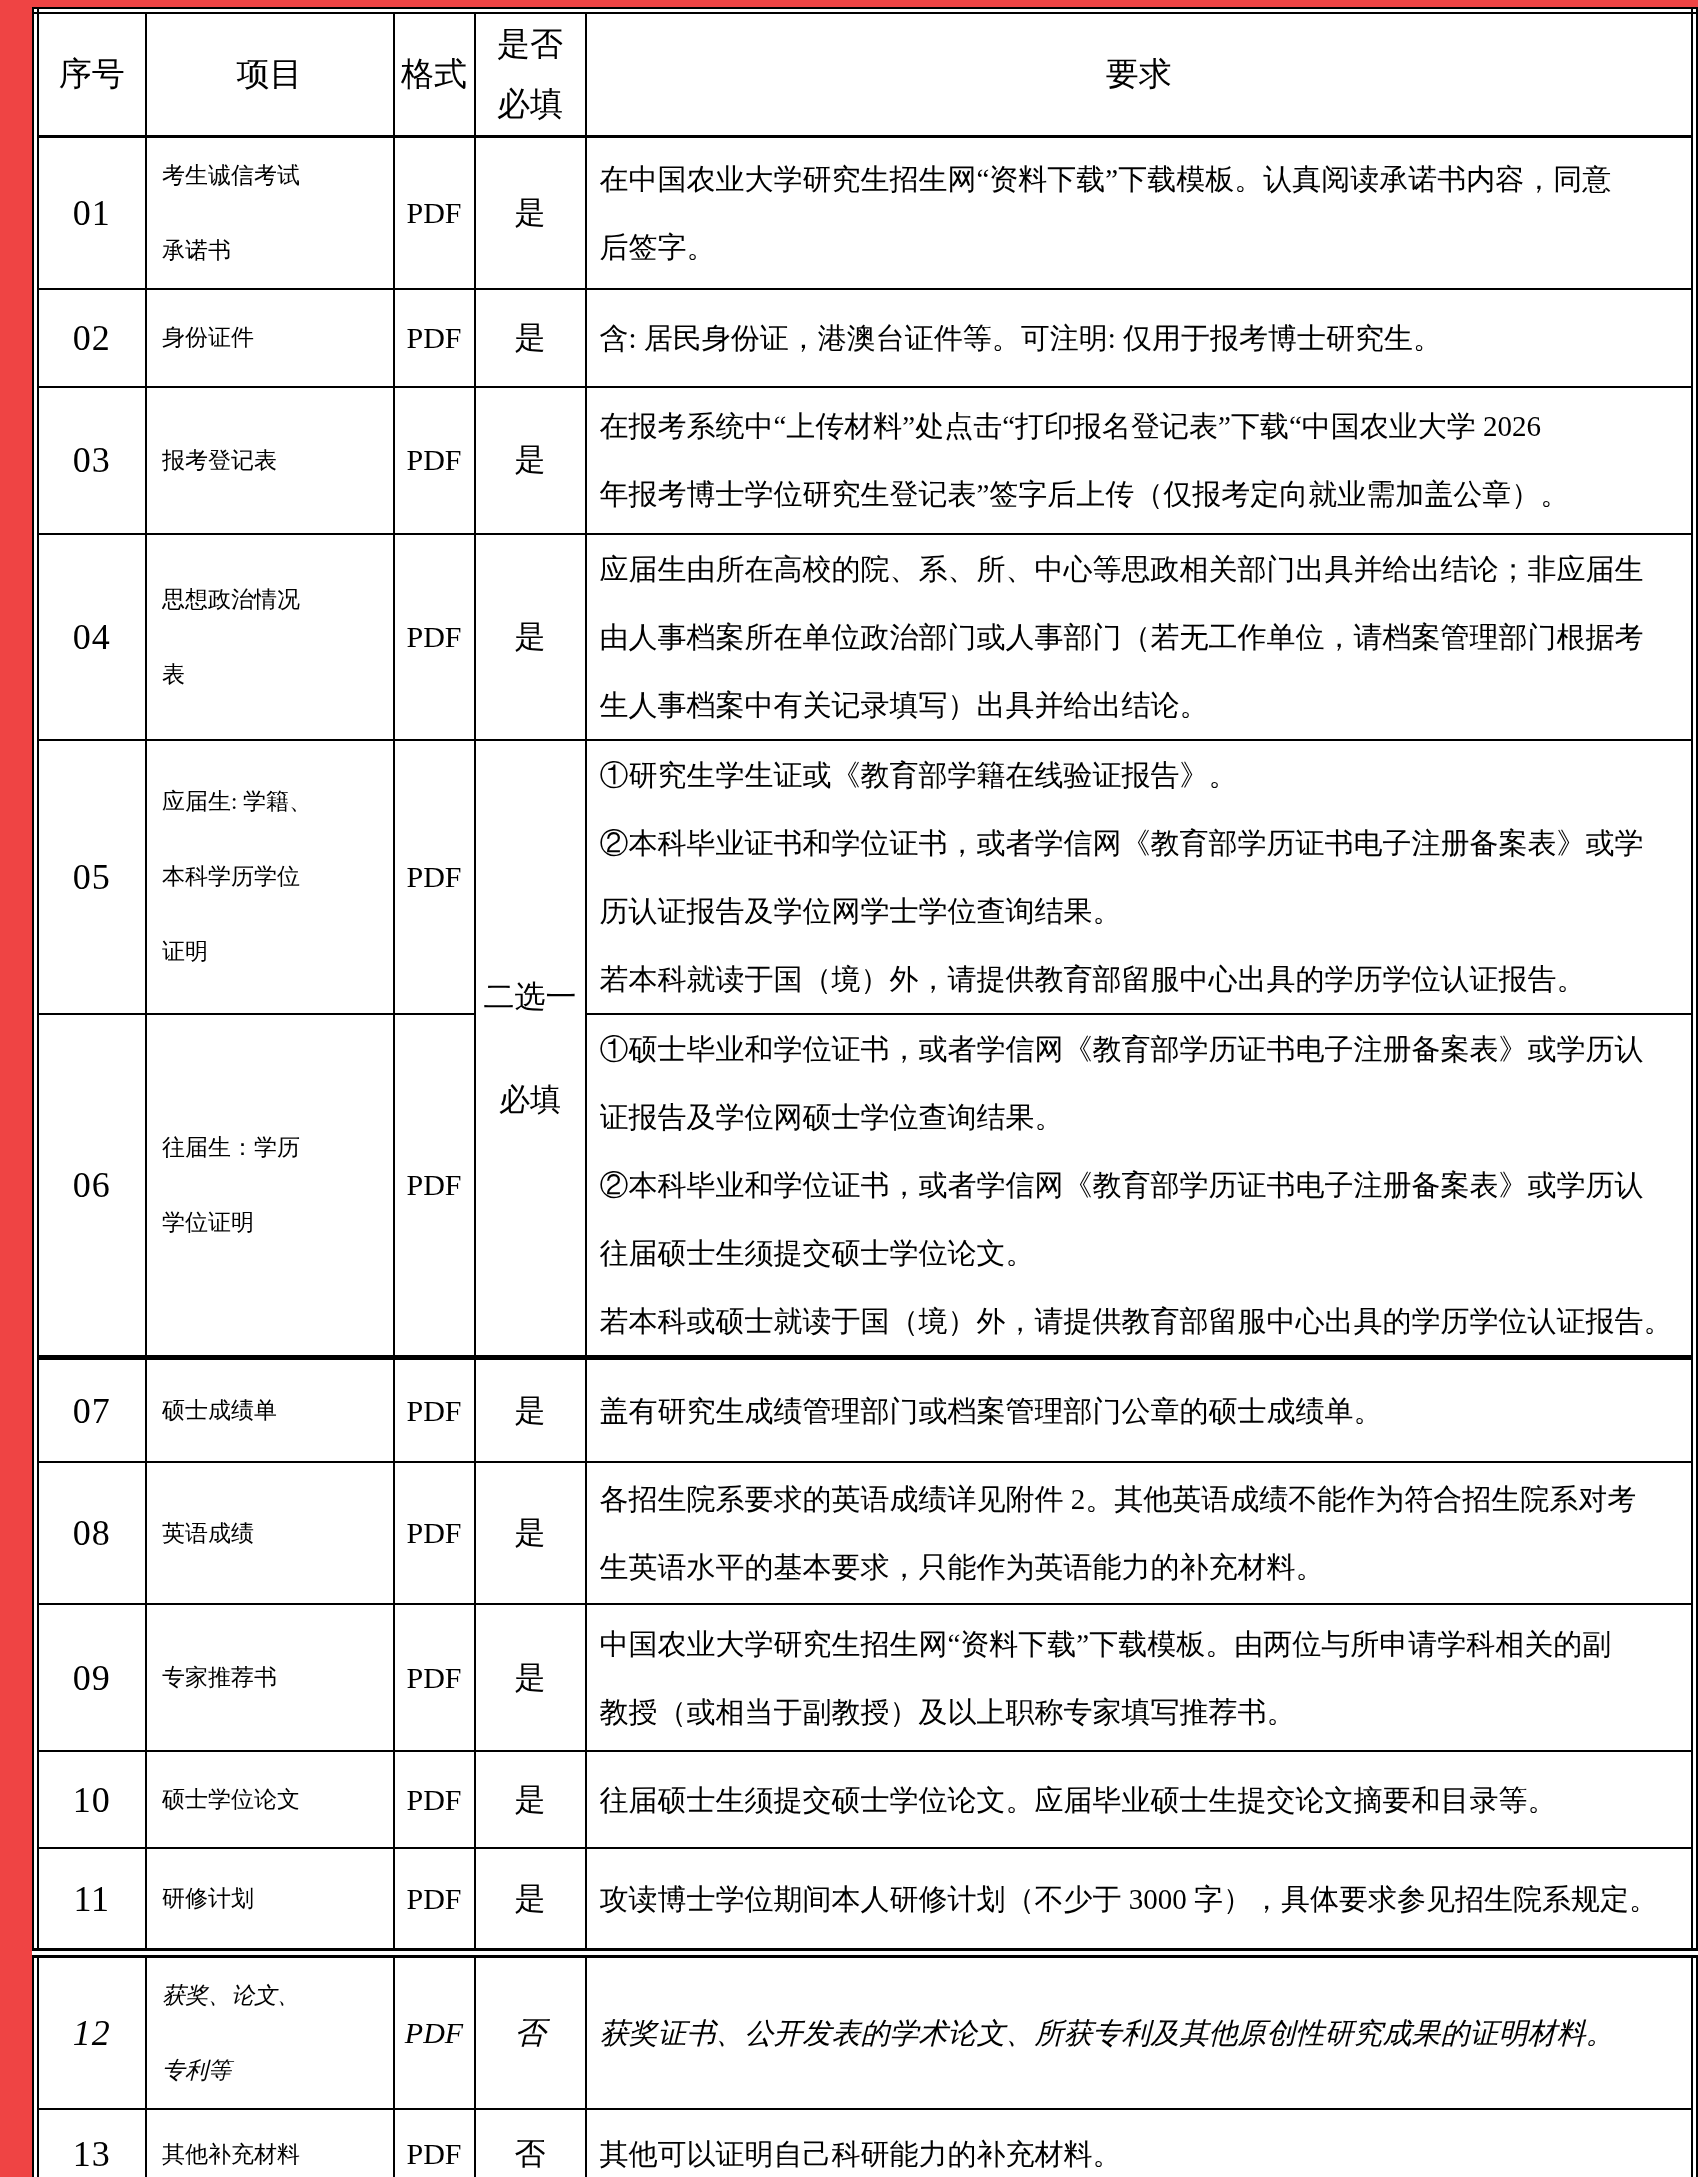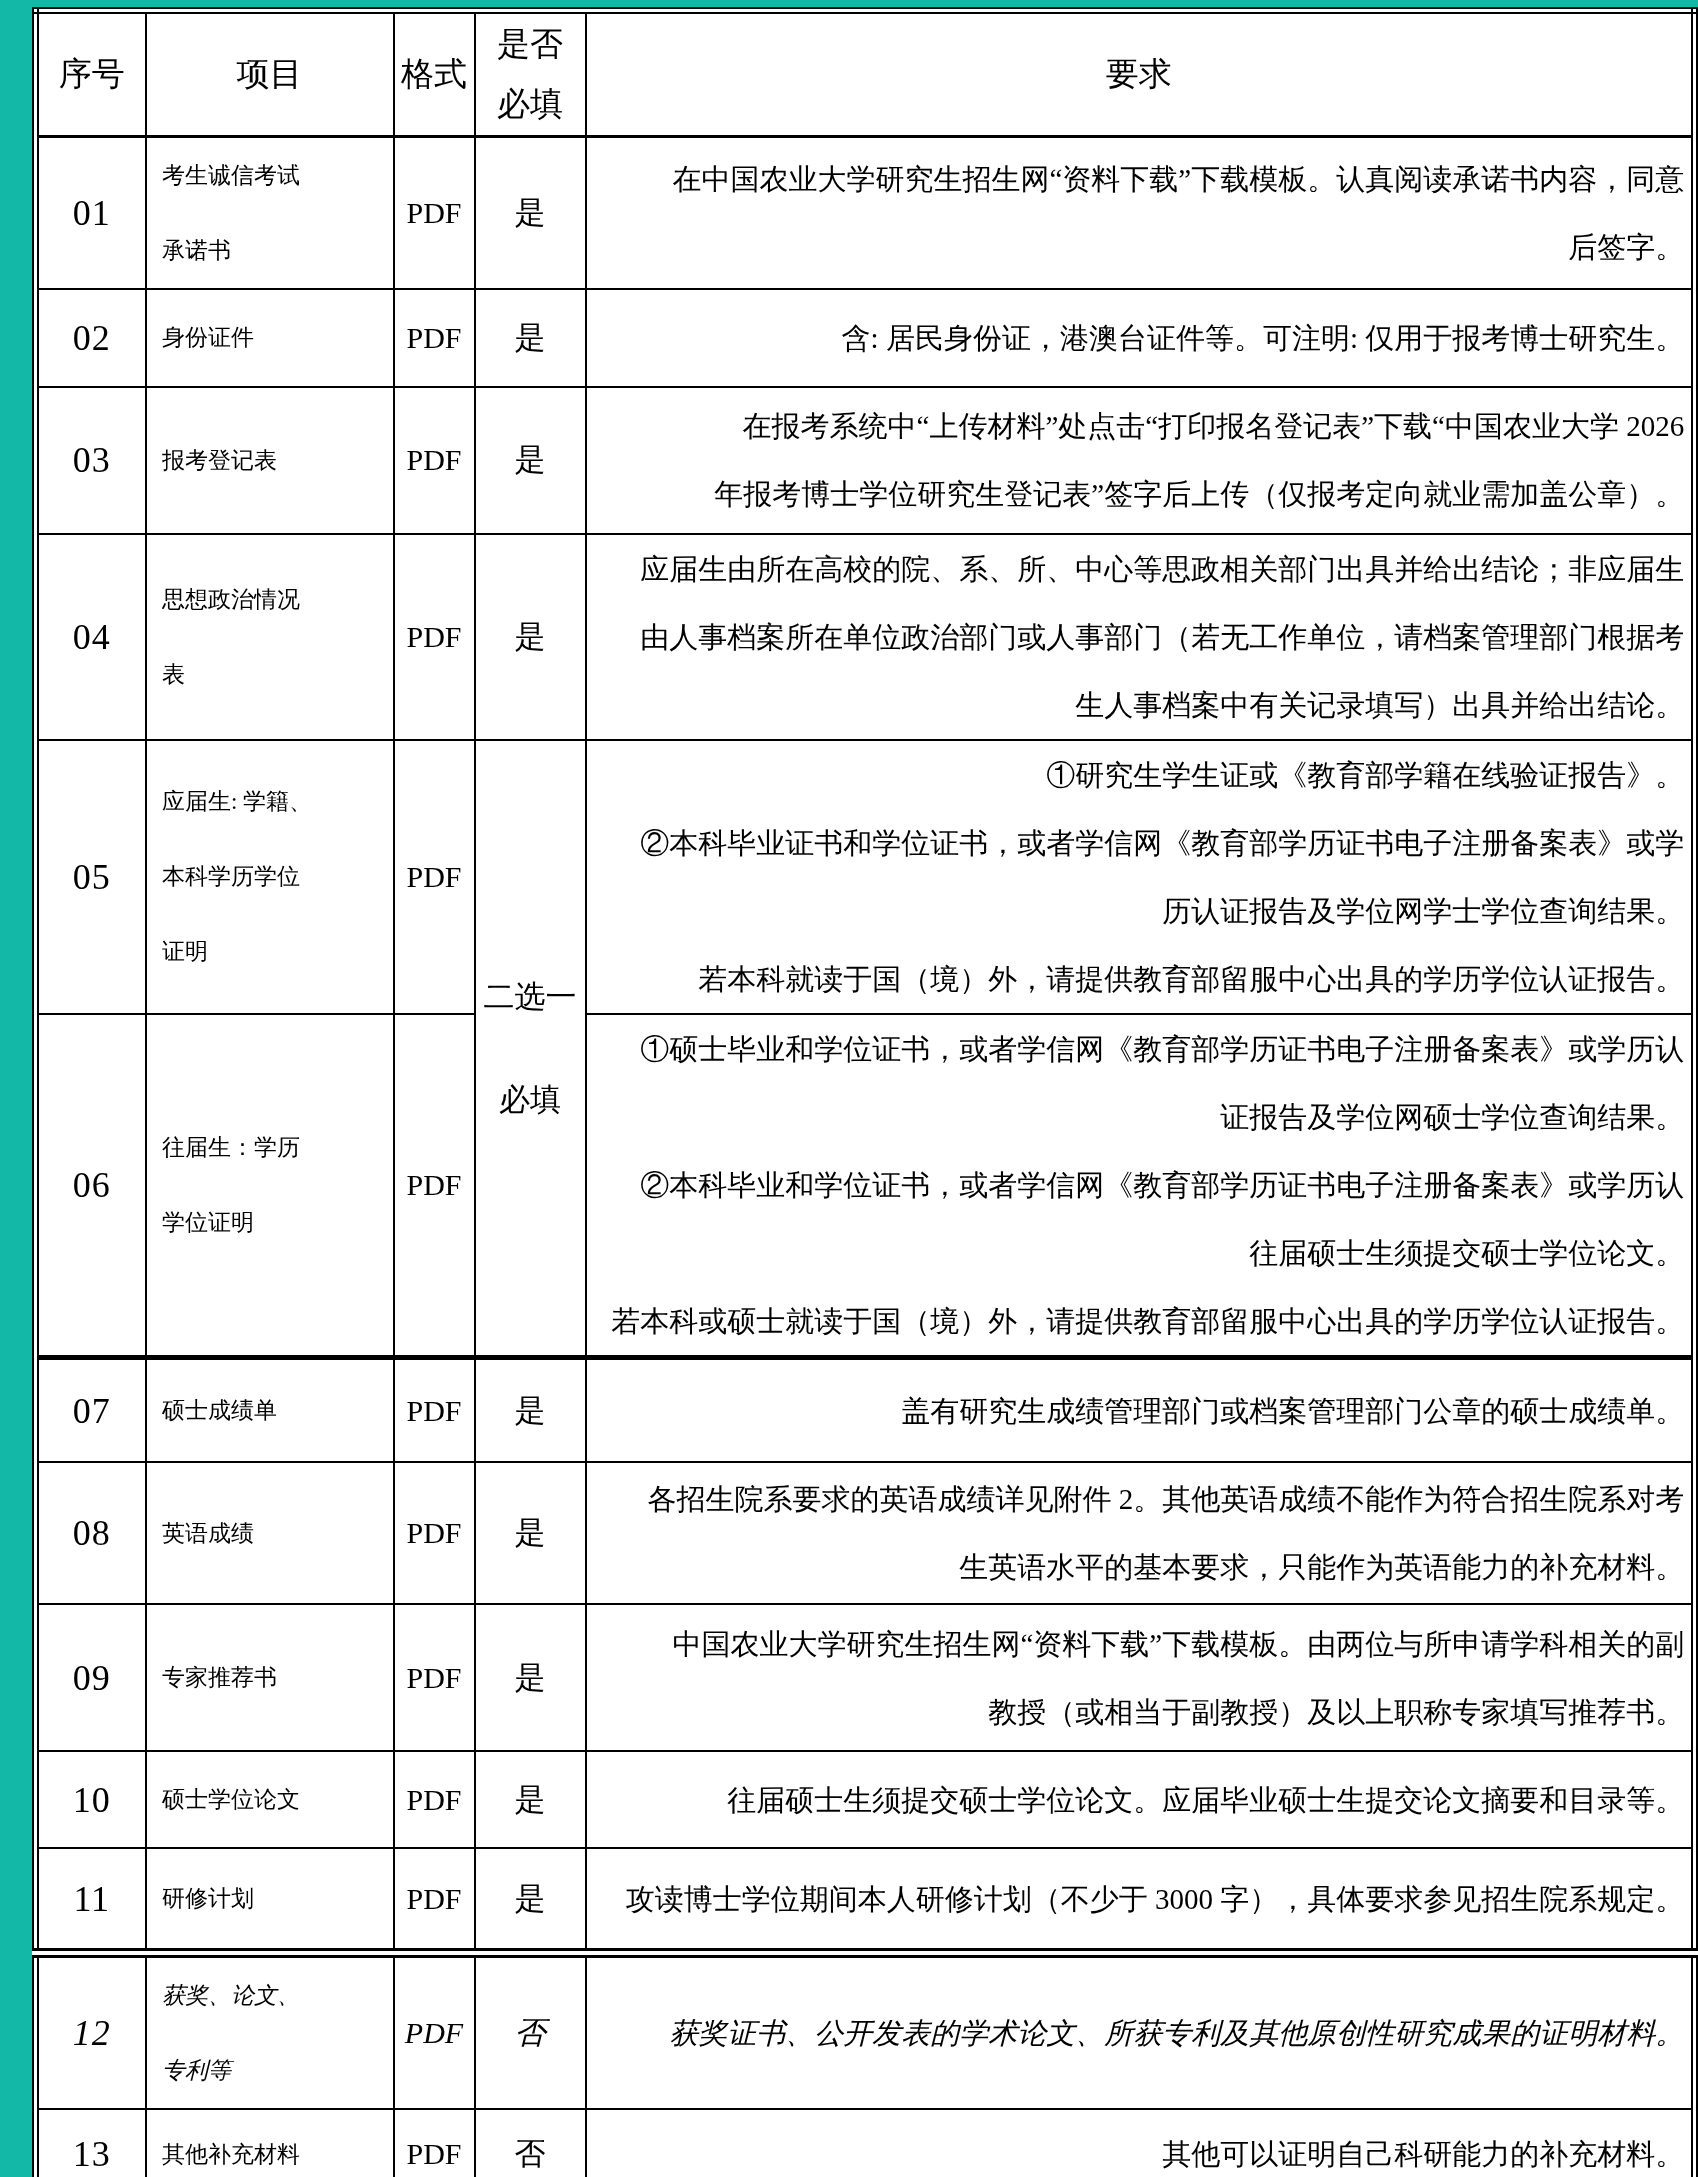--- a/index.html
+++ b/index.html
@@ -1,35 +1,35 @@
 <!DOCTYPE html>
 <html style="font-size:13.7px"><head>
 <meta charset="utf-8">
 <style>
   html,body{margin:0;padding:0;background:#fff;}
   body{width:1698px;height:2178px;font-family:"Liberation Serif","DejaVu Serif",serif;color:#000;}
-  .page{width:1698px;height:2178px;overflow:hidden;background:#14b8a6;}
+  .page{width:1698px;height:2178px;overflow:hidden;background:#ef4444;}
   table.doc{
     border-collapse:collapse;
     table-layout:fixed;
     width:1659px;
     margin:6.8px 0 0 32px;
     background:#fff;
     border:7.7px double #000;
   }
   td,th{border:2.6px solid #000;vertical-align:middle;overflow:hidden;padding:0;background:#fff;}
   thead th{border-bottom:3.4px solid #000;font-weight:normal;font-size:33px;text-align:center;}
   .hline{line-height:60px;text-align:center;}
   .c-seq{text-align:center;font-size:36px;letter-spacing:0.9px;}
   .c-item{padding:0 5.1px 0 15.4px;font-size:23px;}
   .c-item .line{line-height:75px;white-space:nowrap;overflow:hidden;}
   .c-fmt{text-align:center;font-size:30px;border-radius:22px;}
   .c-flag{text-align:center;font-size:31px;}
   .c-flag .mline{line-height:103px;text-align:center;white-space:nowrap;}
-  .c-req{padding:0 6.8px 0 13px;text-align:right;}
+  .c-req{padding:0 6.8px 0 13px;}
   .c-req .rline{font-size:29px;line-height:68px;white-space:nowrap;overflow:hidden;}
   tr.sep-strong td{border-top:5.1px solid #000;}
   tr.sep-double td{border-top:10.3px double #000;font-style:italic;}
 </style>
 </head>
 <body>
 
 <div class="page">
 <table class="doc">
   <colgroup>

